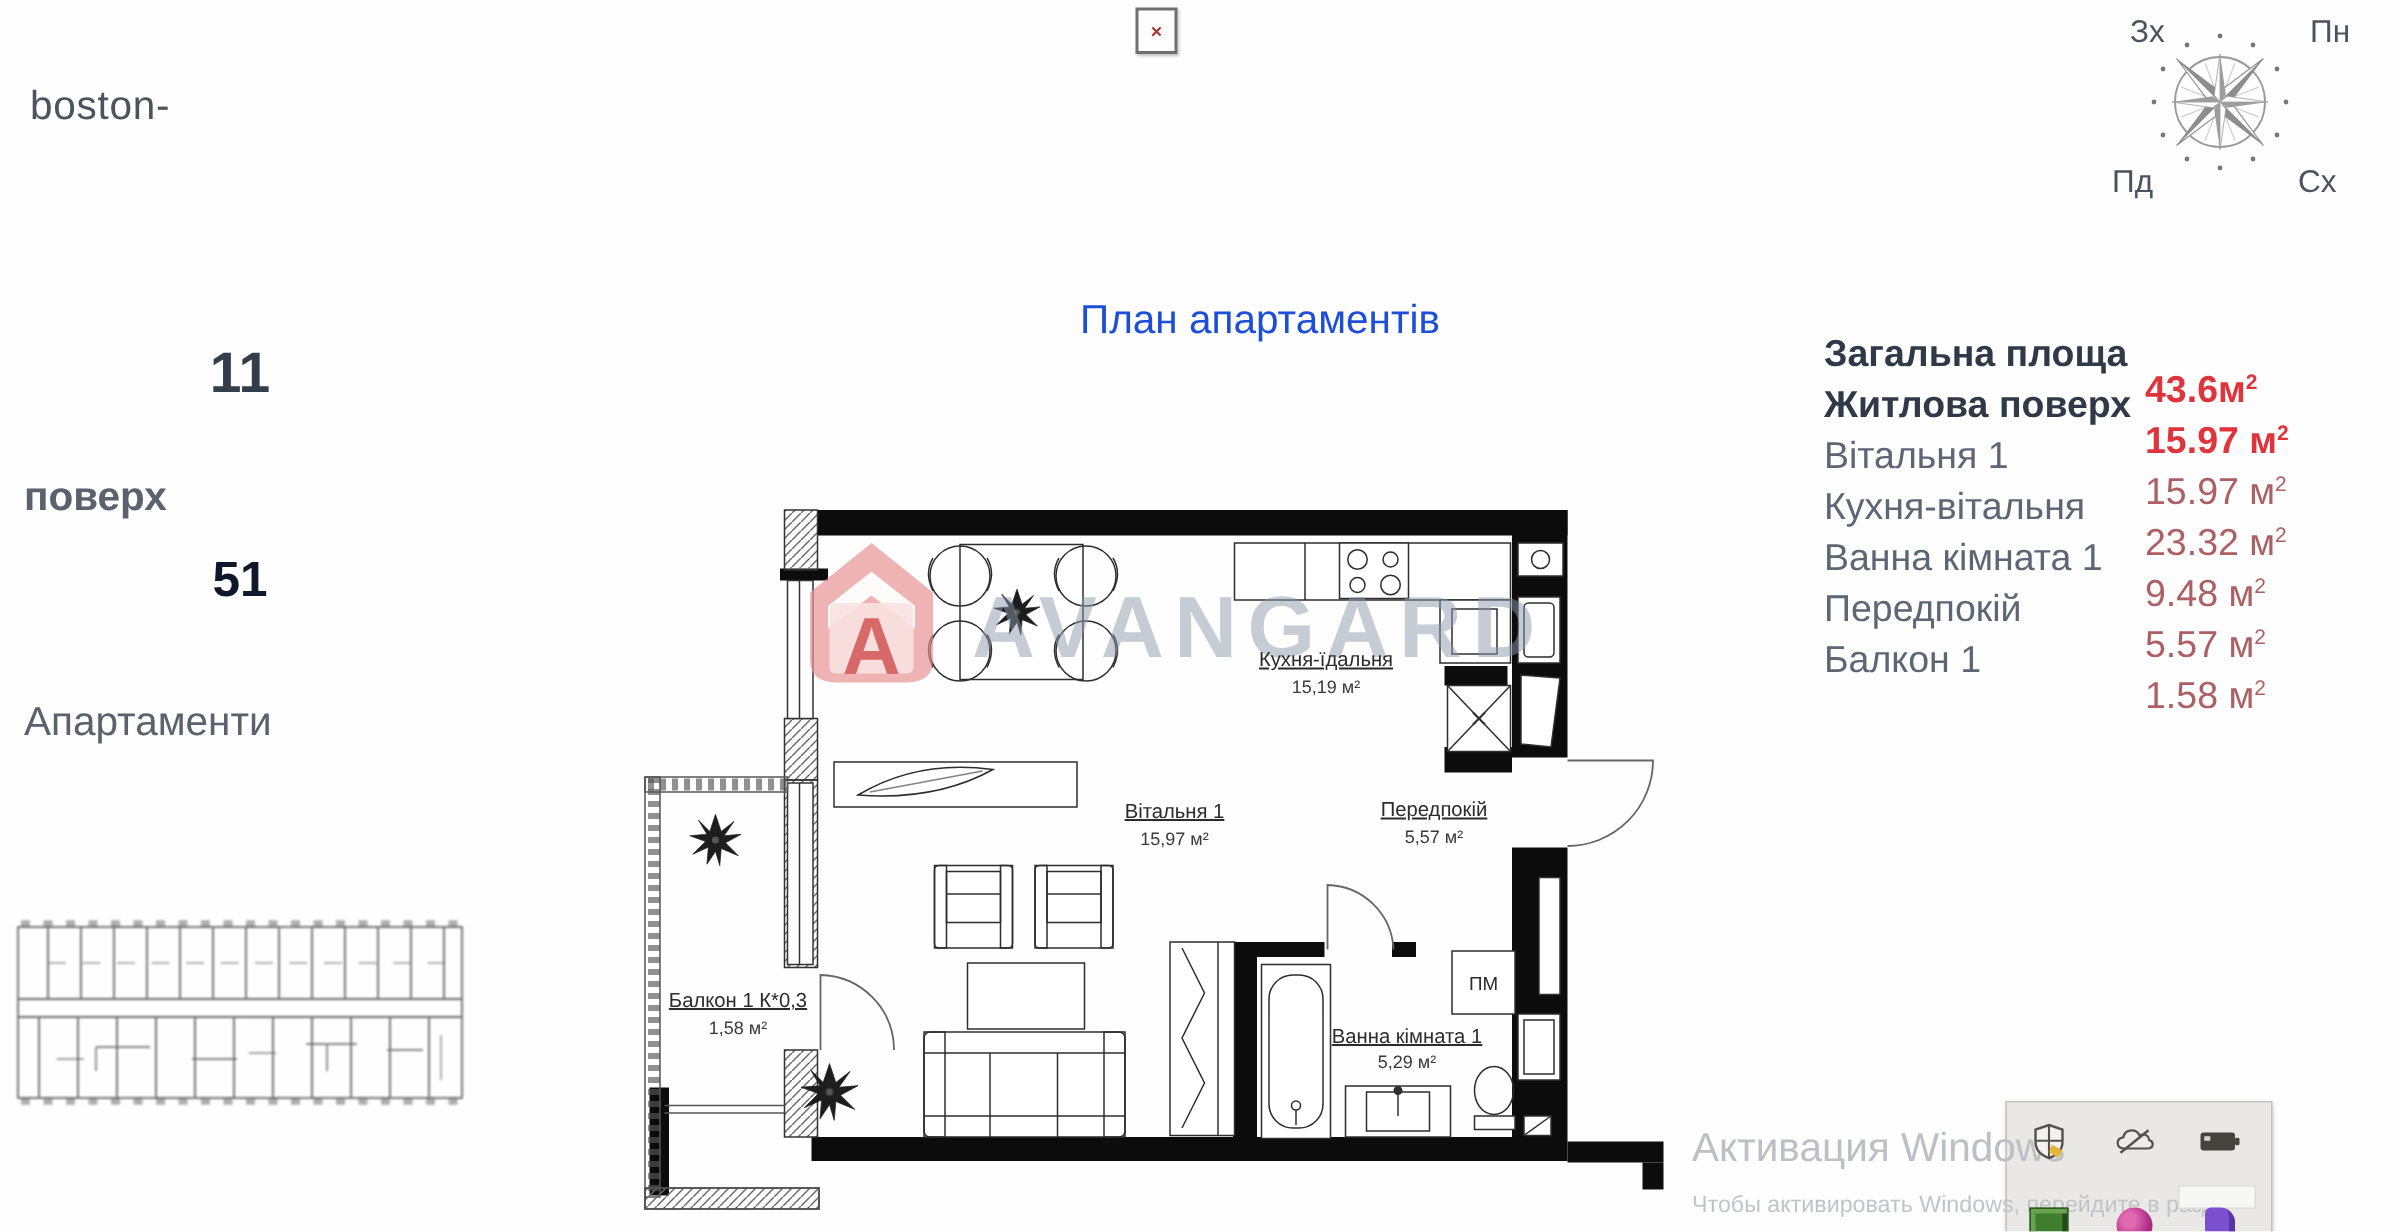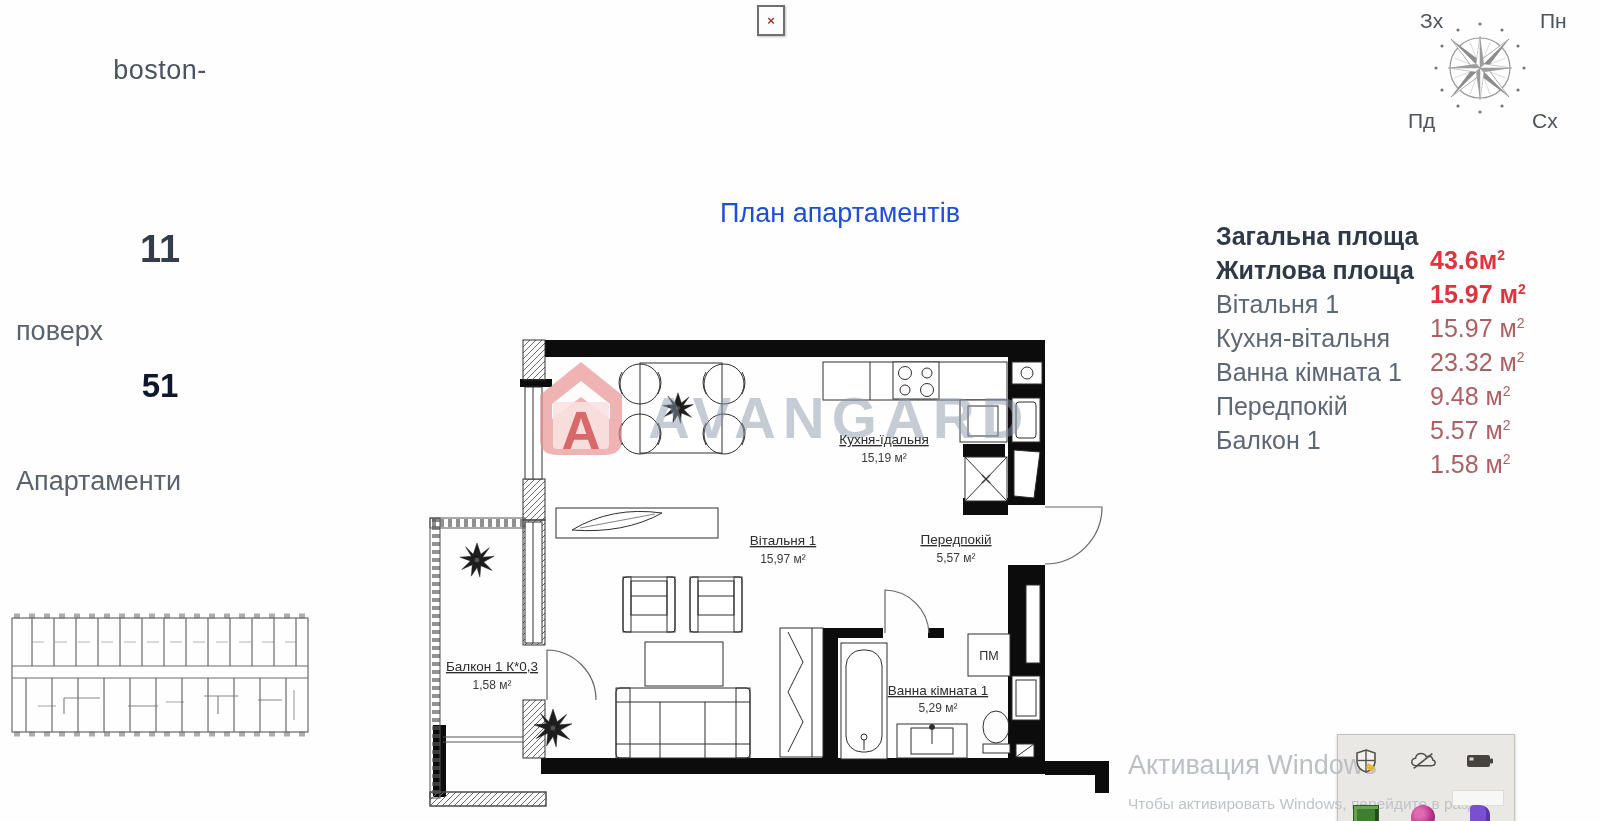--- a/index.html
+++ b/index.html
@@ -1,23 +1,23 @@
 <!DOCTYPE html>
 <html><head>
 <meta charset="utf-8">
 <style>
   html,body{margin:0;padding:0;background:#fff;}
   .page{position:relative;width:1600px;height:821px;overflow:hidden;background:#fefefe;
         font-family:"Liberation Sans",sans-serif;}
   
-  .site-name{position:absolute;left:20px;top:50px;width:280px;text-align:center;
+  .site-name{position:absolute;left:20px;top:50px;width:280px;text-align:left;
              font-size:27px;line-height:40px;color:#4b545e;letter-spacing:.5px;}
   .floor-num{position:absolute;left:100px;top:228px;width:120px;text-align:center;
              font-size:38px;font-weight:800;color:#333d4c;}
-  .floor-label{position:absolute;left:16px;top:316px;font-size:27px;color:#5a626e;}
+  .floor-label{position:absolute;left:16px;top:316px;font-size:27px;color:#5a626e;font-weight:bold;}
   .apt-num{position:absolute;left:100px;top:367px;width:120px;text-align:center;
            font-size:33px;font-weight:800;color:#0f172a;}
   .apt-label{position:absolute;left:16px;top:466px;font-size:27px;color:#5a626e;}
   .plan-title{position:absolute;left:560px;top:198px;width:400px;text-align:right;
               font-size:27px;color:#1d4ed8;}
   
   .broken-img{position:absolute;left:757px;top:5px;width:24px;height:27px;background:#fdfdfd;
               border:2px solid #6f6f6f;box-shadow:1px 1px 2px rgba(0,0,0,.25);
               display:flex;align-items:center;justify-content:center;
               font-size:13px;font-weight:700;color:#a23535;}
@@ -141,21 +141,21 @@
       <text x="140" y="124">Сх</text>
     </g>
   </svg>
 
   <div class="area-table">
     <div class="arow bold">
         <span class="alabel">Загальна площа</span>
         <span class="aval"><span>43.6м</span><sup>2</sup></span>
       </div>
     <div class="arow bold">
-        <span class="alabel">Житлова площа</span>
+        <span class="alabel">Житлова поверх</span>
         <span class="aval"><span>15.97 м</span><sup>2</sup></span>
       </div>
     <div class="arow">
         <span class="alabel">Вітальня 1</span>
         <span class="aval"><span>15.97 м</span><sup>2</sup></span>
       </div>
     <div class="arow">
         <span class="alabel">Кухня-вітальня</span>
         <span class="aval"><span>23.32 м</span><sup>2</sup></span>
       </div>

